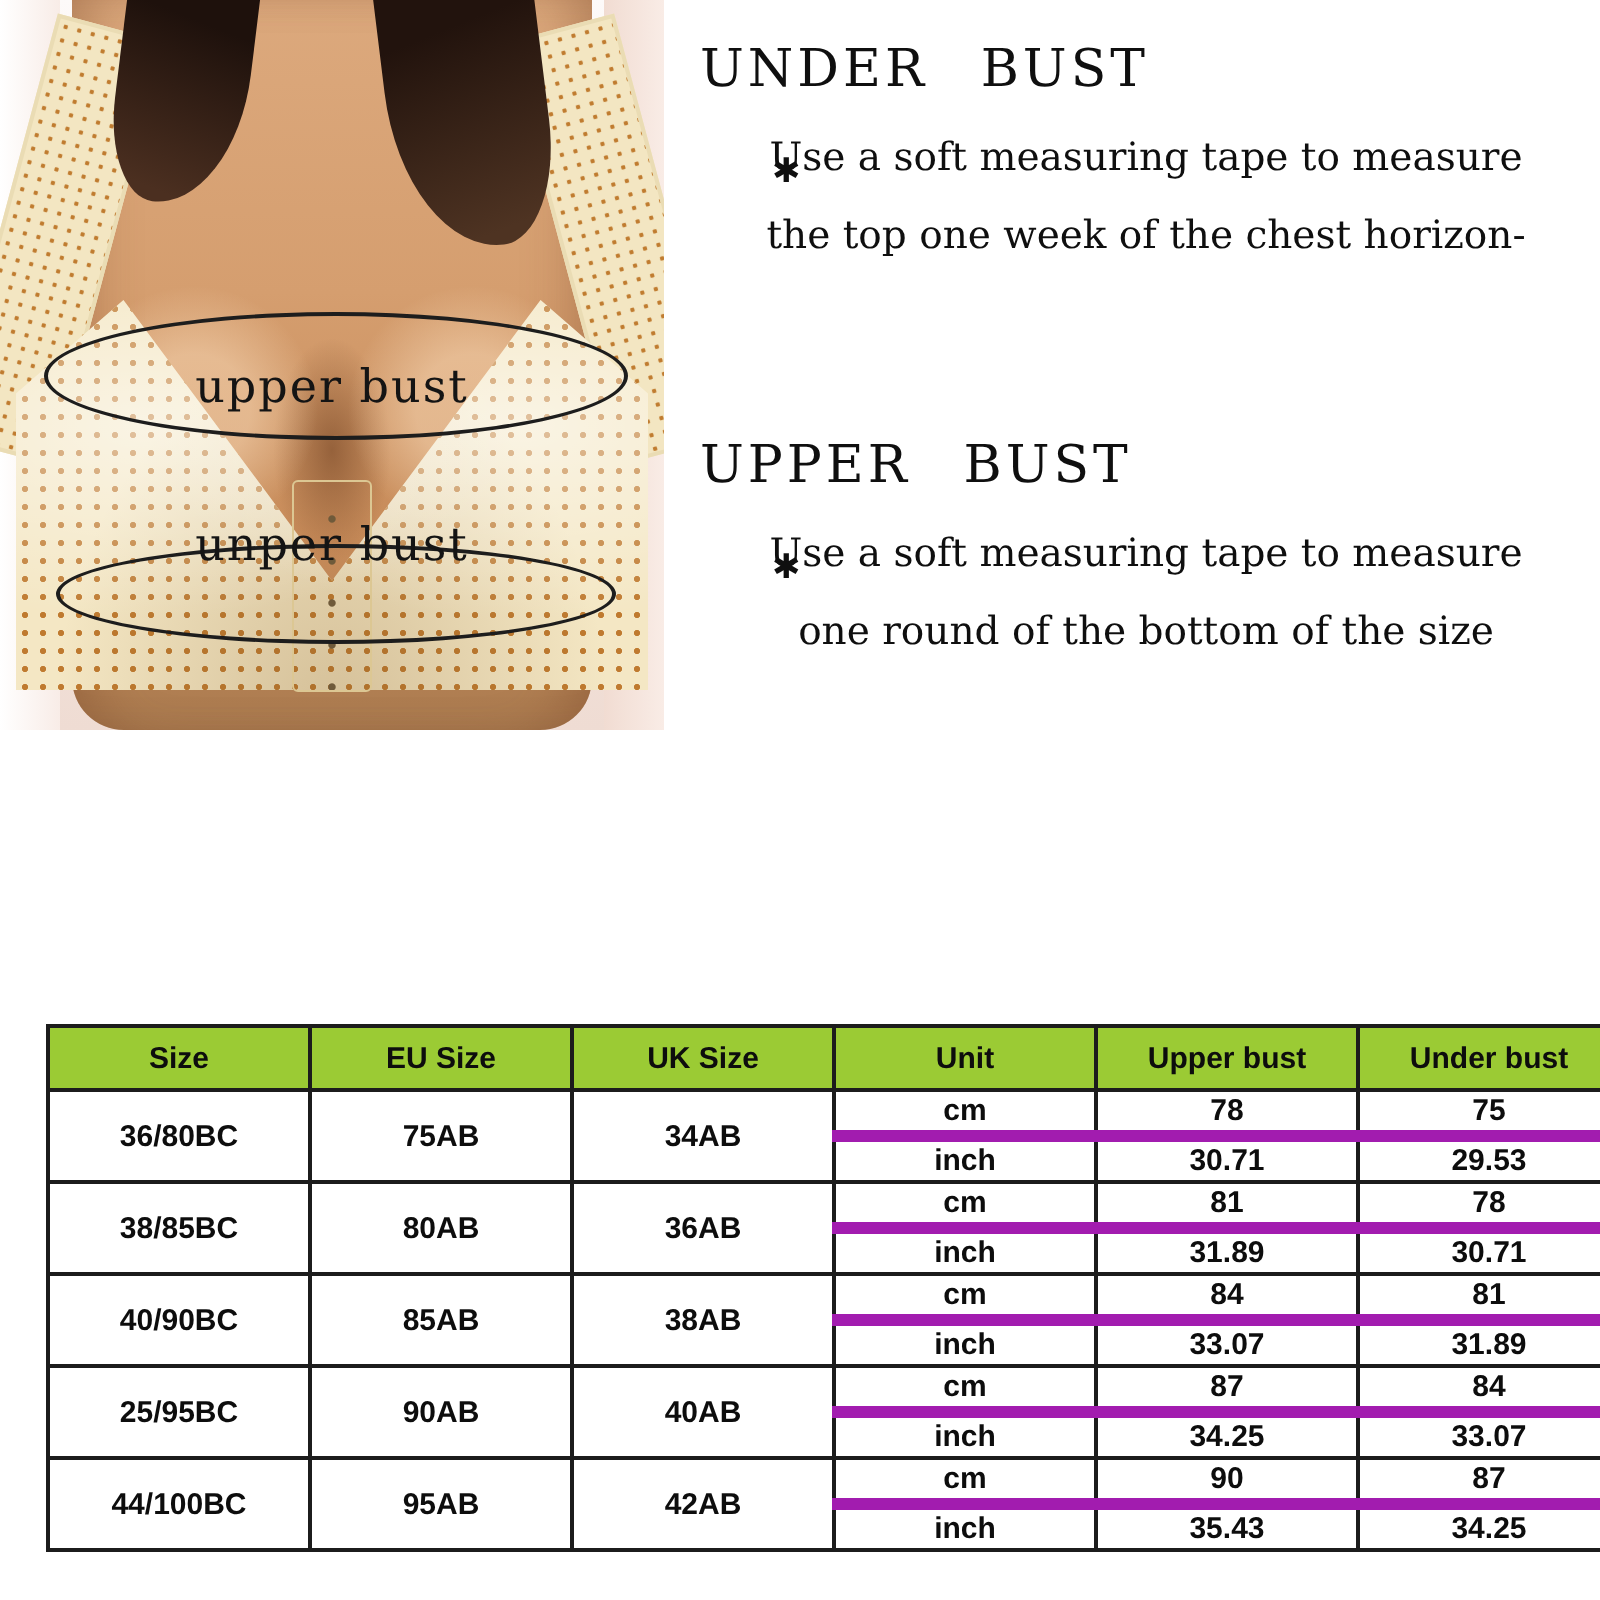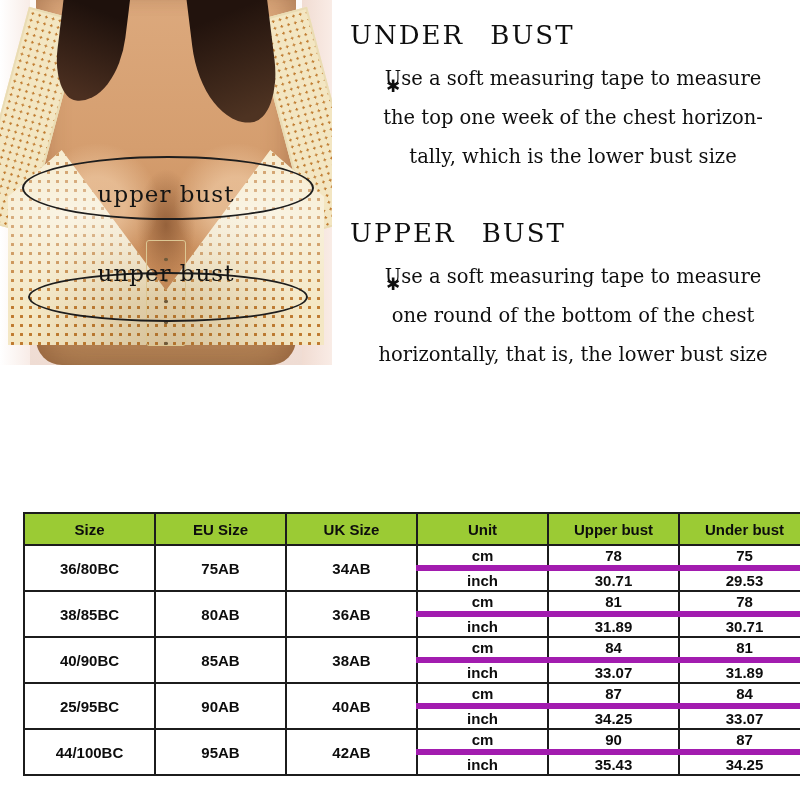--- a/index.html
+++ b/index.html
@@ -127,31 +127,29 @@
     <div class="abs bust-ellipse ellipse-under"></div>
     <div class="abs photo-label label-under">unper bust</div>
   </div>
 
   <div class="abs section section-under">
     <div class="sec-title">UNDER BUST</div>
     <div class="sec-body">
       <span class="bullet">✱</span>
       <div>Use a soft measuring tape to measure</div>
       <div>the top one week of the chest horizon-</div>
-      <div>tally, which is the lower bust size</div>
     </div>
   </div>
 
   <div class="abs section section-upper">
     <div class="sec-title">UPPER BUST</div>
     <div class="sec-body">
       <span class="bullet">✱</span>
       <div>Use a soft measuring tape to measure</div>
-      <div>one round of the bottom of the chest</div>
-      <div>horizontally, that is, the lower bust size</div>
+      <div>one round of the bottom of the size</div>
     </div>
   </div>
 
   <table class="size-table">
     <thead>
       <tr>
         <th>Size</th>
         <th>EU Size</th>
         <th>UK Size</th>
         <th>Unit</th>

